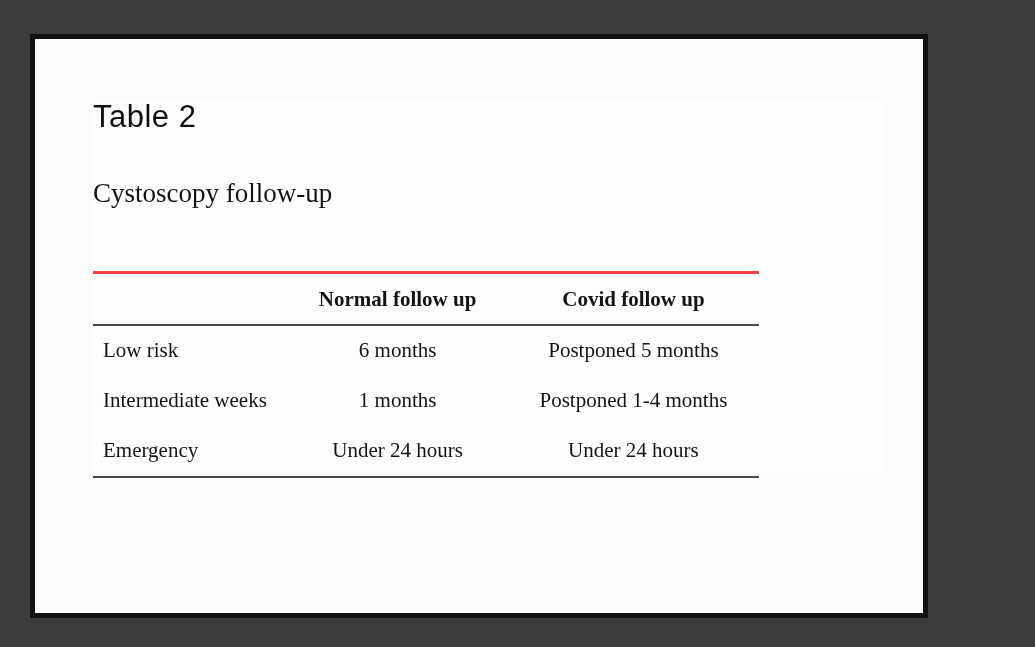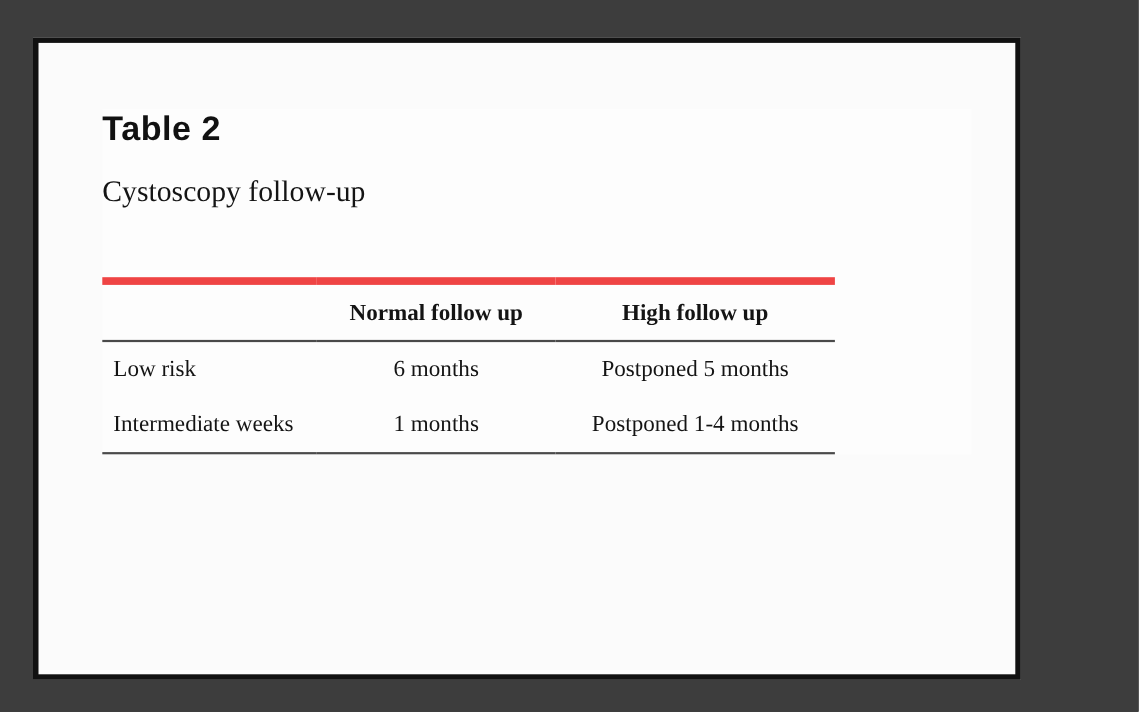--- a/index.html
+++ b/index.html
@@ -23,42 +23,42 @@
     height: 584px;
     box-sizing: border-box;
     background: #fbfbfb;
     border: 5px solid #111;
     padding: 60px 40px 0 58px;
   }
   .page-inner {
     background: #fdfdfd;
   }
   .doc-title {
-    margin: 0 0 24px 0;
+    margin: 0 0 43px 0;
     font-family: "Liberation Sans", sans-serif;
-    font-weight: bold;
+    font-weight: normal;
     font-size: 31px;
     color: #111;
     letter-spacing: 0.5px;
   }
   .doc-subtitle {
     margin: 0 0 62px 0;
     font-family: "Liberation Serif", serif;
     font-size: 27px;
     color: #141414;
   }
   table.followup {
     border-collapse: collapse;
     width: 666px;
     font-family: "Liberation Serif", serif;
     font-size: 21px;
     color: #141414;
   }
   table.followup thead tr {
-    border-top: 7px solid #ef4444;
+    border-top: 3px solid #ef4444;
     border-bottom: 2px solid #4a4a4a;
   }
   table.followup tbody tr:last-child {
     border-bottom: 2px solid #4a4a4a;
   }
   table.followup th {
     font-weight: bold;
     text-align: center;
     padding: 13px 6px 12px 6px;
     font-size: 21px;
@@ -92,32 +92,37 @@
 
       <h1 class="doc-title">Table 2</h1>
 
       <p class="doc-subtitle">Cystoscopy follow-up</p>
 
       <table class="followup">
         <thead>
           <tr>
             <th class="col-label"></th>
             <th class="col-normal">Normal follow up</th>
-            <th class="col-covid">High follow up</th>
+            <th class="col-covid">Covid follow up</th>
           </tr>
         </thead>
         <tbody>
           <tr>
             <td class="row-label">Low risk</td>
             <td>6 months</td>
             <td>Postponed 5 months</td>
           </tr>
           <tr>
             <td class="row-label">Intermediate weeks</td>
             <td>1 months</td>
             <td>Postponed 1-4 months</td>
           </tr>
+          <tr>
+            <td class="row-label">Emergency</td>
+            <td>Under 24 hours</td>
+            <td>Under 24 hours</td>
+          </tr>
         </tbody>
       </table>
 
     </div>
   </div>
 </div>
 
 </body></html>

